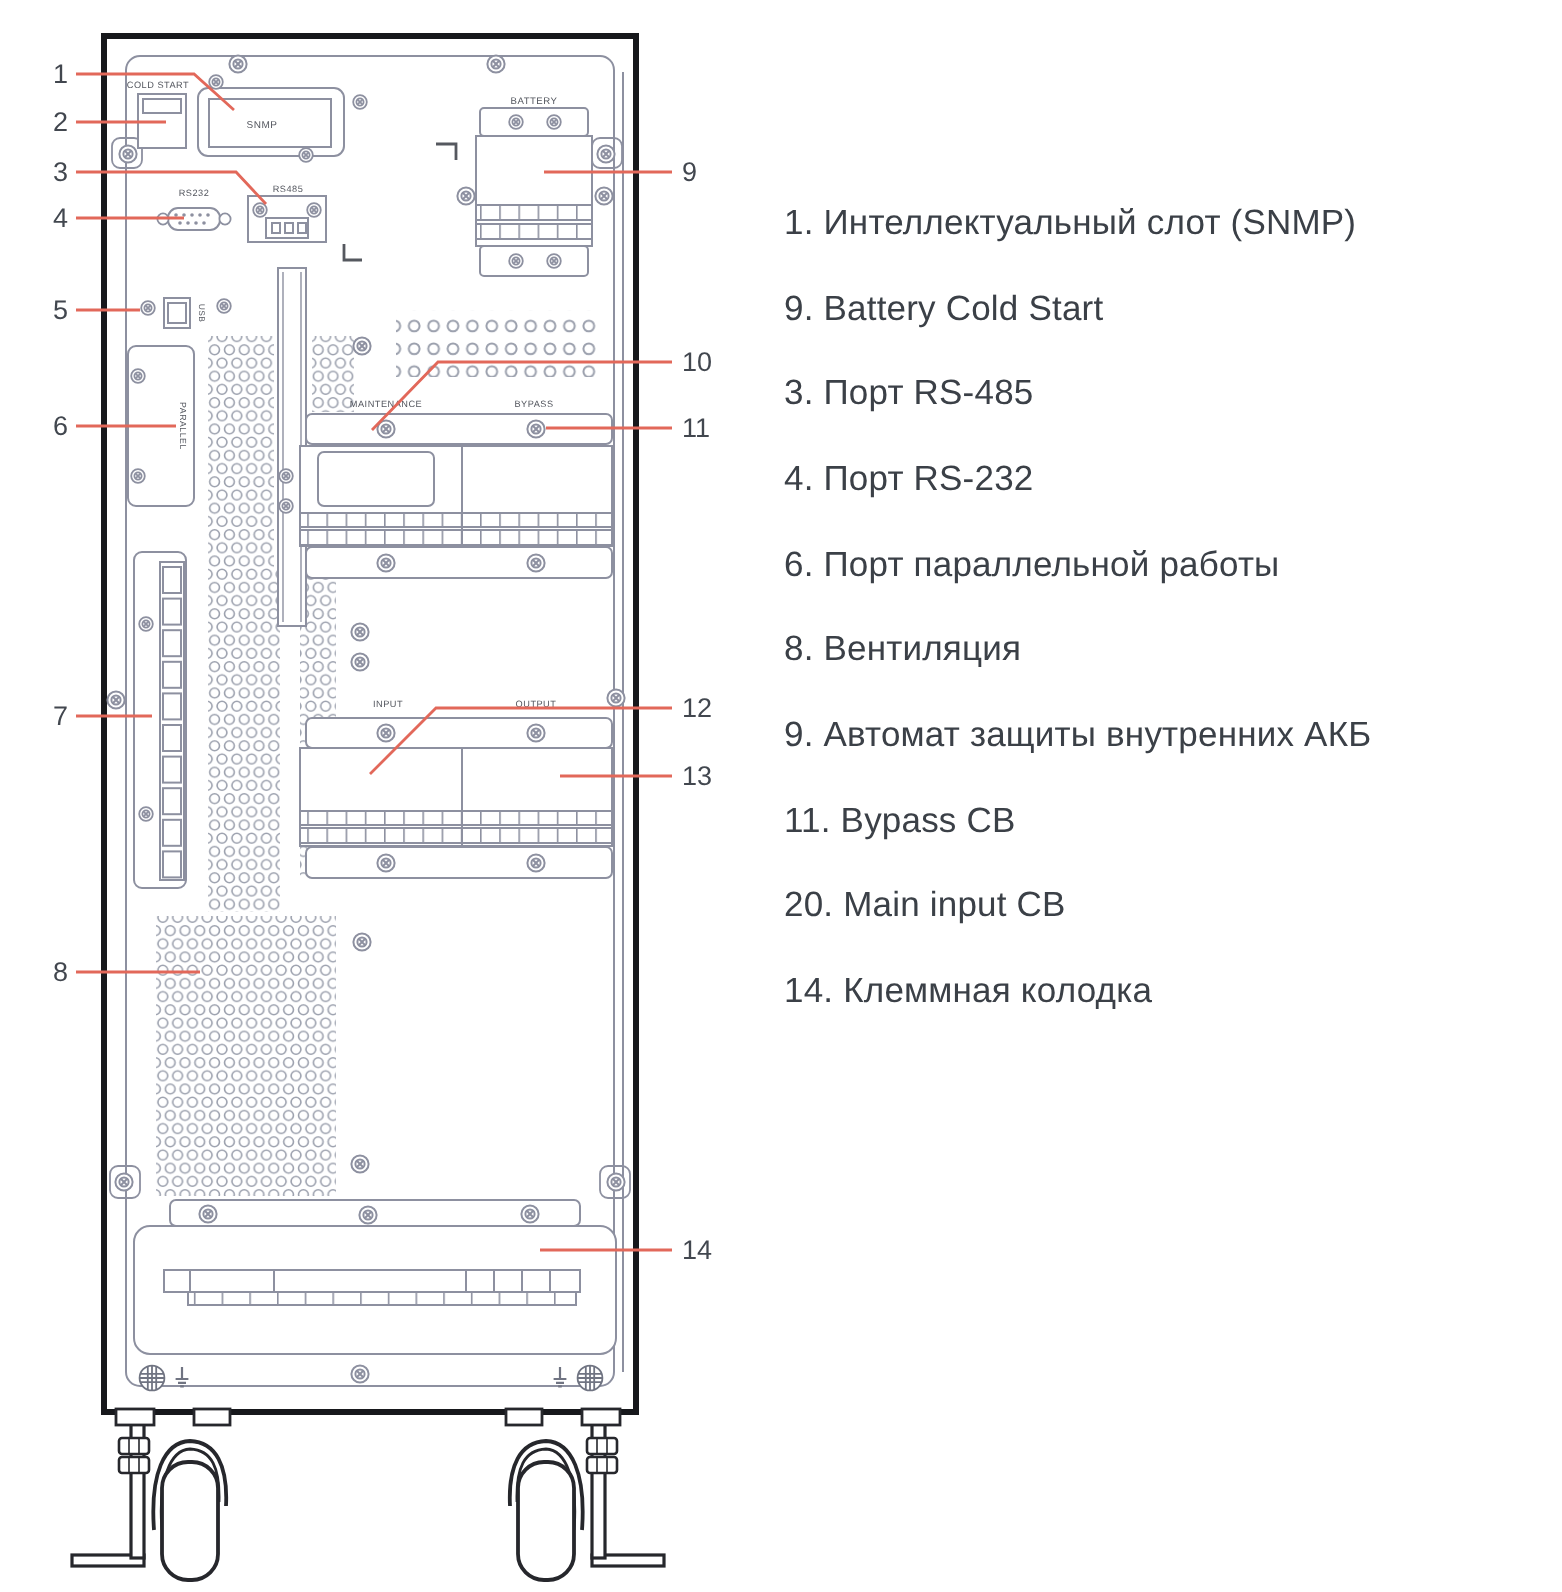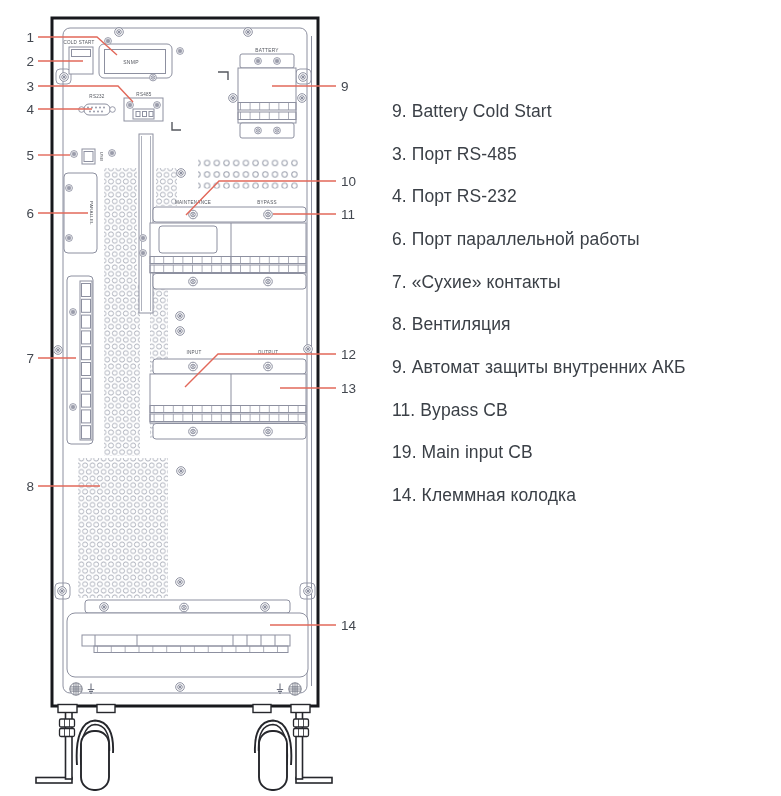--- a/index.html
+++ b/index.html
@@ -327,26 +327,26 @@
     <text class="callout-num" x="341" y="185.5">10</text>
     <text class="callout-num" x="341" y="218.5">11</text>
     <text class="callout-num" x="341" y="358.5">12</text>
     <text class="callout-num" x="341" y="392.5">13</text>
     <text class="callout-num" x="341" y="629.5">14</text>
   </g>
 </svg>
 
 <div class="legend">
   <ul>
+    <li>1. Интеллектуальный слот (SNMP)</li>
     <li>9. Battery Cold Start</li>
     <li>3. Порт RS-485</li>
     <li>4. Порт RS-232</li>
     <li>6. Порт параллельной работы</li>
-    <li>7. «Сухие» контакты</li>
     <li>8. Вентиляция</li>
     <li>9. Автомат защиты внутренних АКБ</li>
     <li>11. Bypass CB</li>
-    <li>19. Main input CB</li>
+    <li>20. Main input CB</li>
     <li>14. Клеммная колодка</li>
   </ul>
 </div>
 
 </div>
 
 </body></html>

